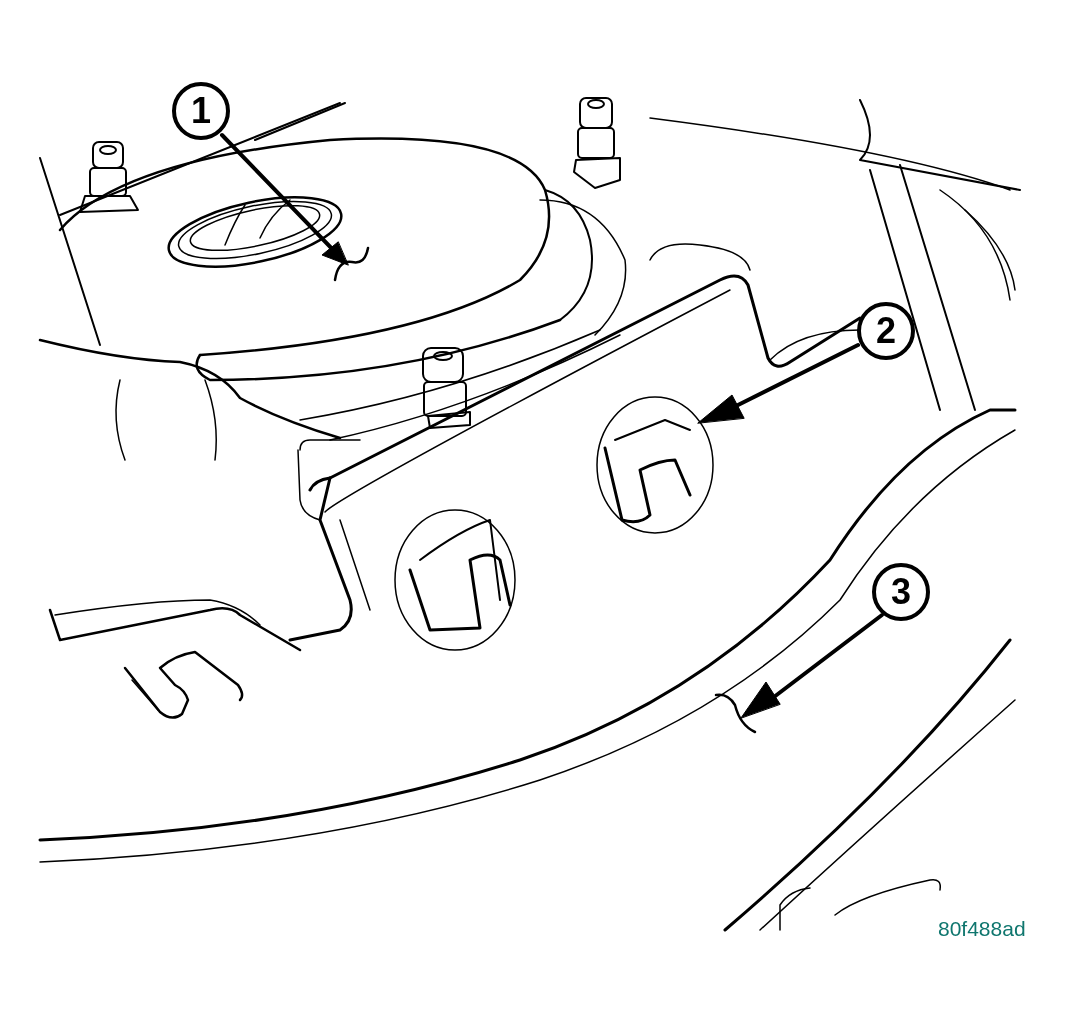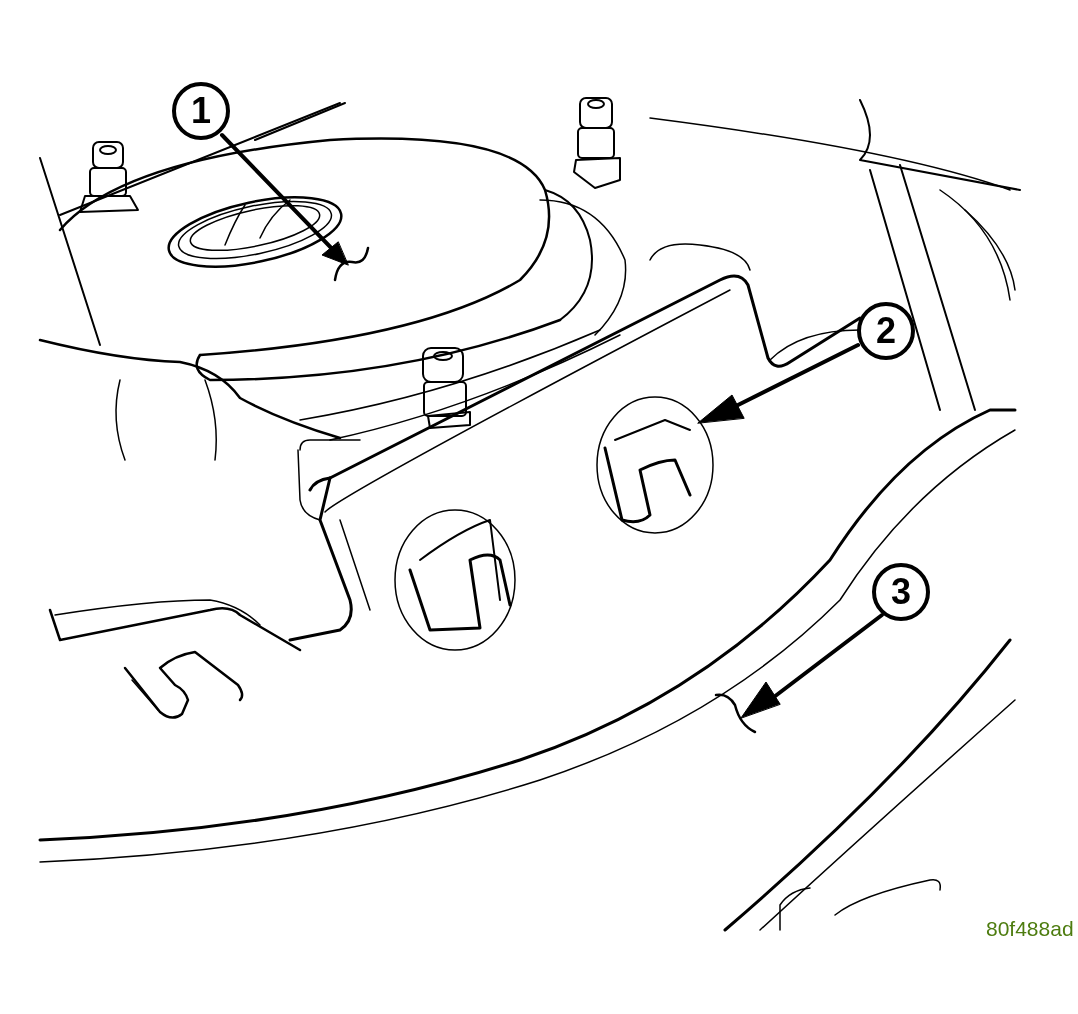--- a/index.html
+++ b/index.html
@@ -22,25 +22,25 @@
       display: flex;
       align-items: center;
       justify-content: center;
       font-family: "Liberation Sans", sans-serif;
       font-weight: bold;
       font-size: 36px;
       color: #000;
     }
     .figure-id {
       position: absolute;
-      left: 986px;
+      left: 938px;
       top: 917px;
       font-family: "Liberation Sans", sans-serif;
       font-size: 21px;
-      color: #4d7c0f;
+      color: #0f766e;
     }
   </style>
 </head>
 <body>
 
 <div class="canvas">
 
   <svg class="art" width="1078" height="1014" viewBox="0 0 1078 1014" fill="none" stroke="#000" stroke-linecap="round" stroke-linejoin="round">
 
     <g stroke-width="2">

